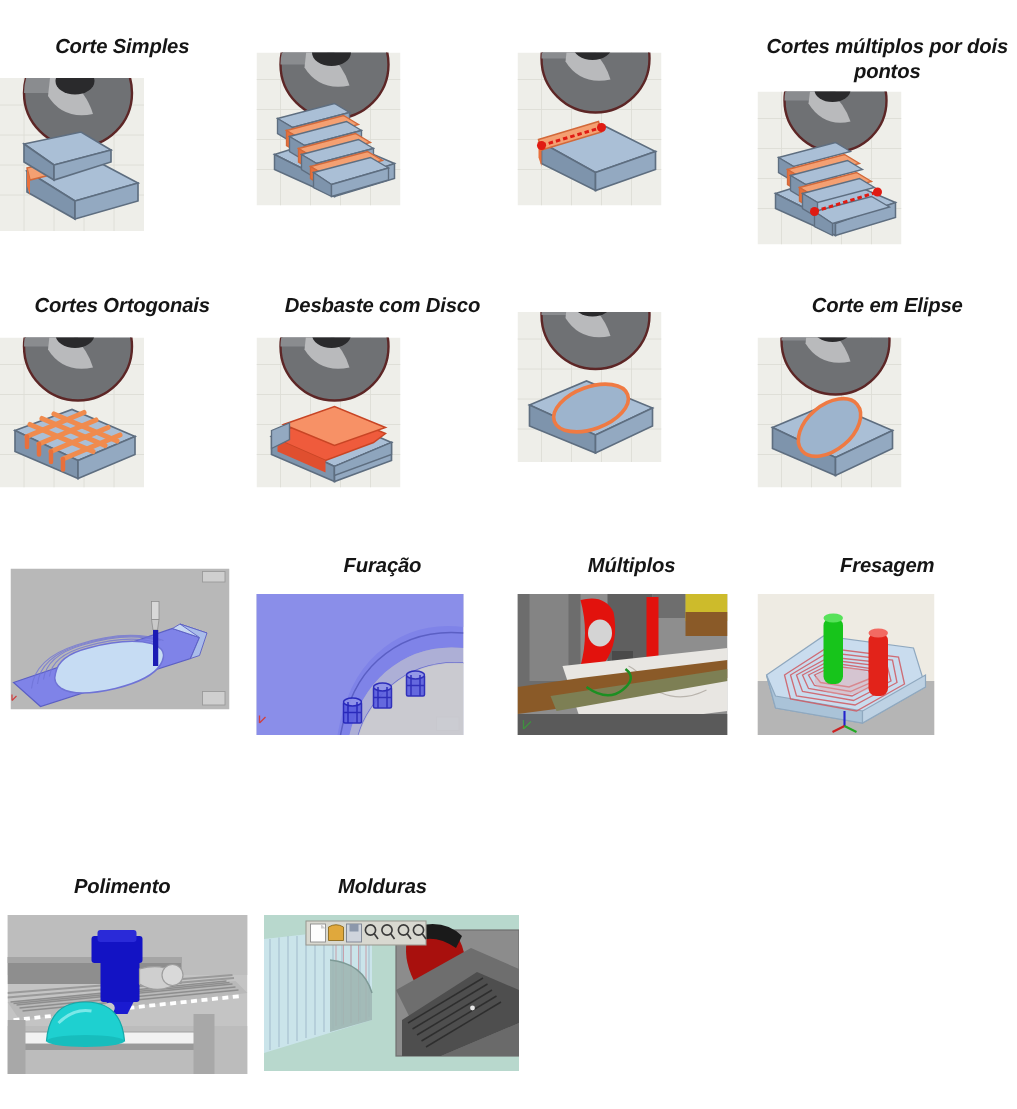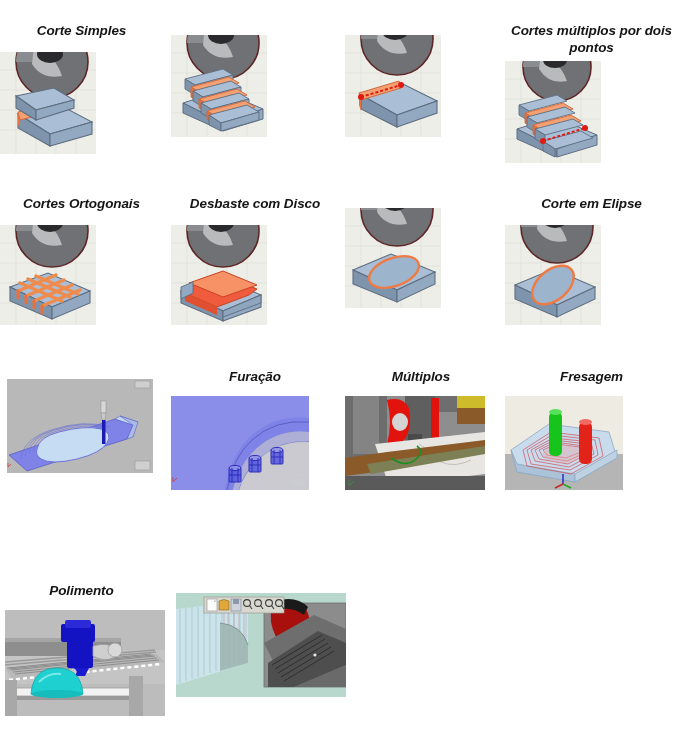--- a/index.html
+++ b/index.html
@@ -468,20 +468,21 @@
         <circle cx="55" cy="77" r="4" fill="#e21a12"></circle>
 
         <path d="M26 84 q2 -26 26 -26 q24 0 26 26 Z" fill="#1ed0d0" stroke="#14a8a8" stroke-width="0.8"></path>
         <ellipse cx="52" cy="84" rx="26" ry="4" fill="#17bdbd"></ellipse>
         <path d="M34 72 q10 -10 22 -8" fill="none" stroke="#7ae8e8" stroke-width="2"></path>
       </svg>
     </div>
   </div>
 
   <div class="cell r4 c2">
+    <div class="cap">Molduras</div>
     <div class="thumb shot4" style="margin-left:5px;margin-right:auto">
       <svg width="170" height="104" viewBox="0 0 170 104">
         <rect width="170" height="104" fill="#cfe0d6"></rect>
         <rect y="0" width="170" height="104" fill="#a9d2c6" opacity="0.6"></rect>
 
         <path d="M0 16 L72 8 L72 70 L0 92 Z" fill="#cde6ef" opacity="0.85"></path>
         <g stroke="#9fb9c9" stroke-width="0.7" opacity="0.9">
           <path d="M4 16 V90"></path>
             <path d="M10 15 V88"></path>
             <path d="M16 14 V86"></path>

